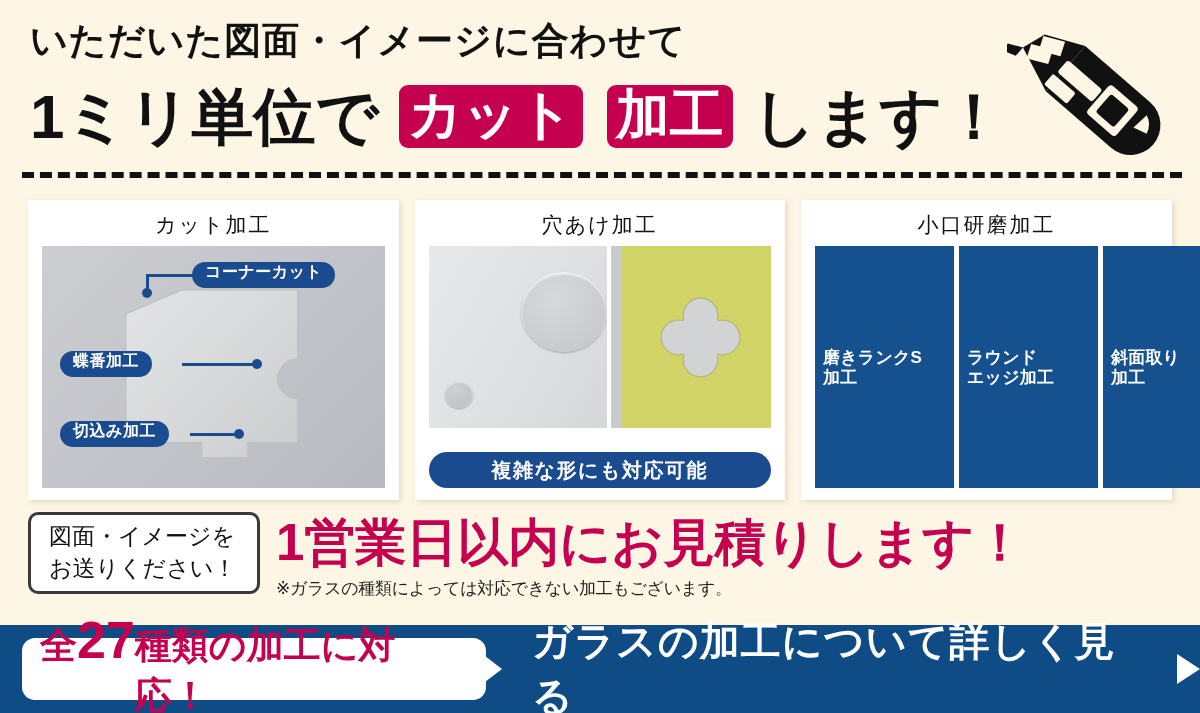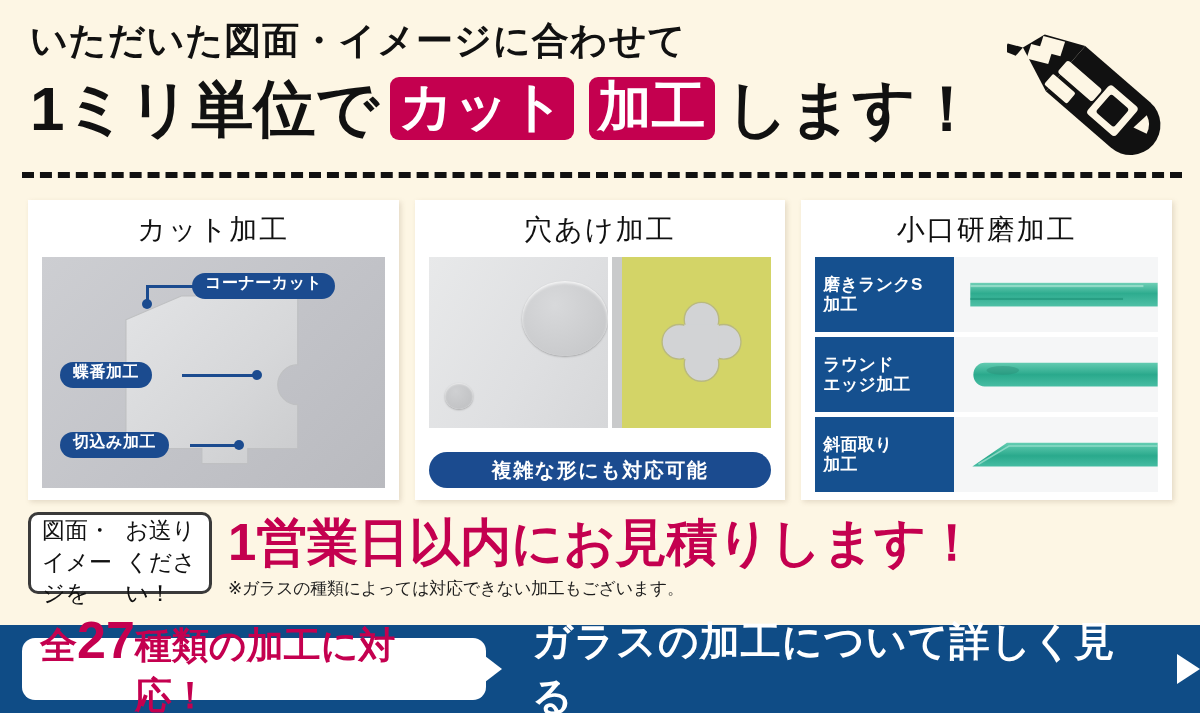--- a/index.html
+++ b/index.html
@@ -15,22 +15,22 @@
     background: #fdf6e4;
   }
 
   
   .head-wrap { position: absolute; left: 30px; top: 18px; width: 1000px; }
   .head-line1 {
     font-size: 37px; font-weight: 700; color: #111;
     letter-spacing: 1px; line-height: 1.25;
   }
   .head-line2 {
-    display: flex; align-items: center; gap: 7px;
-    margin-top: 12px;
+    display: flex; align-items: center; gap: 16px;
+    margin-top: 20px;
   }
   .head-big {
     font-size: 62px; font-weight: 800; color: #111;
     letter-spacing: 0px; line-height: 1.05;
   }
   .pill-red {
     display: inline-block;
     background: #c4004f; color: #ffffff;
     font-size: 54px; font-weight: 800;
     border-radius: 9px;
@@ -55,21 +55,21 @@
     display: flex; gap: 16px;
   }
   .card {
     width: 371px; height: 300px;
     background: #ffffff;
     box-shadow: 2px 2px 5px rgba(140,120,90,0.22);
     padding: 10px 14px 12px 14px;
     display: flex; flex-direction: column;
   }
   .card-title {
-    text-align: center; font-size: 28px; font-weight: 500;
+    text-align: center; font-size: 21px; font-weight: 500;
     color: #111; letter-spacing: 2px; line-height: 1.45;
     margin-bottom: 6px;
   }
 
   
   .cut-stage {
     position: relative; flex: 1;
     background: linear-gradient(135deg,#cdced2 0%,#c2c3c8 55%,#b9babf 100%);
     overflow: hidden;
   }
@@ -115,46 +115,46 @@
   .quatrefoil { position: absolute; }
   .btn-blue {
     margin-top: 24px; height: 36px;
     background: #1b4b8f; color: #fff;
     border-radius: 19px;
     display: flex; align-items: center; justify-content: center;
     font-size: 20px; font-weight: 700; letter-spacing: 1.5px;
   }
 
   
-  .polish-list { flex: 1; display: flex; flex-direction: column; gap: 5px; }
+  .polish-list { flex: 1; display: flex; flex-direction: row; gap: 5px; }
   .polish-row {
     flex: 1; display: flex; background: #f3f4f6; min-height: 0;
   }
   .polish-label {
     width: 139px; background: #15508f; color: #fff;
     font-size: 17px; font-weight: 700; line-height: 1.18;
     padding: 7px 6px 6px 8px; letter-spacing: .2px;
     display: flex; align-items: center;
   }
   .polish-pic {
     flex: 1; position: relative; background: #f5f6f7; overflow: hidden;
   }
 
   
   .quote-wrap {
     position: absolute; left: 28px; top: 512px;
     width: 1150px; height: 102px;
     display: flex; align-items: flex-start; gap: 16px;
   }
   .send-box {
-    width: 184px; height: 82px;
+    width: 232px; height: 82px;
     background: #ffffff; border: 3px solid #3a3a3a;
     border-radius: 10px;
-    display: flex; justify-content: center;
-    padding-left: 11px;
+    display: flex; flex-direction: column; justify-content: center;
+    padding-left: 18px;
     font-size: 23px; font-weight: 500; color: #111; line-height: 1.38;
     letter-spacing: 0px;
   }
   .quote-right { padding-top: 2px; }
   .quote-head {
     font-size: 51px; font-weight: 800; color: #c4004f;
     letter-spacing: 0px; line-height: 1.12;
   }
   .quote-note {
     font-size: 17px; color: #1d1d1d; margin-top: 6px; letter-spacing: -.3px;

